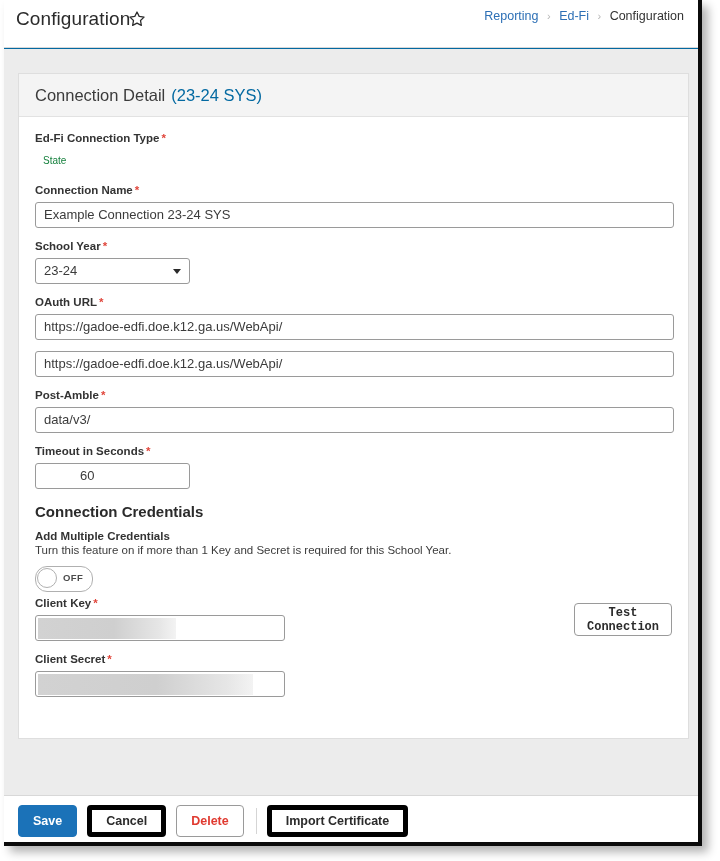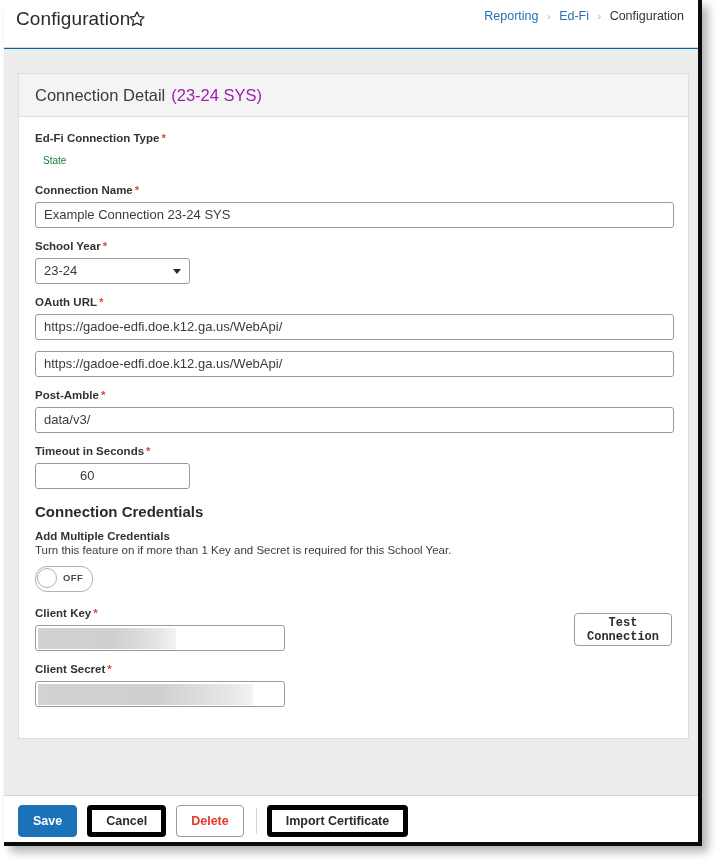--- a/index.html
+++ b/index.html
@@ -103,21 +103,21 @@
     padding: 0 0 0 16px;
     display: flex;
     align-items: center;
   }
   .card-header .ch-title {
     font-size: 16.5px;
     color: #3b3b3b;
   }
   .card-header .ch-sub {
     font-size: 16.5px;
-    color: #a21caf;
+    color: #0369a1;
     margin-left: 6px;
   }
   .card-body {
     padding: 14px 16px 0 16px;
   }
 
   
   .field {
     margin-bottom: 11px;
   }
@@ -192,21 +192,21 @@
     margin-bottom: 8px;
   }
   .toggle {
     width: 56px;
     height: 24px;
     border: 1px solid #b0b0b0;
     border-radius: 12px;
     background: #ffffff;
     position: relative;
     cursor: pointer;
-    margin-bottom: 14px;
+    margin-bottom: 4px;
   }
   .toggle .knob {
     position: absolute;
     left: 1px;
     top: 1px;
     width: 20px;
     height: 20px;
     border-radius: 50%;
     background: #ffffff;
     border: 1px solid #b0b0b0;

